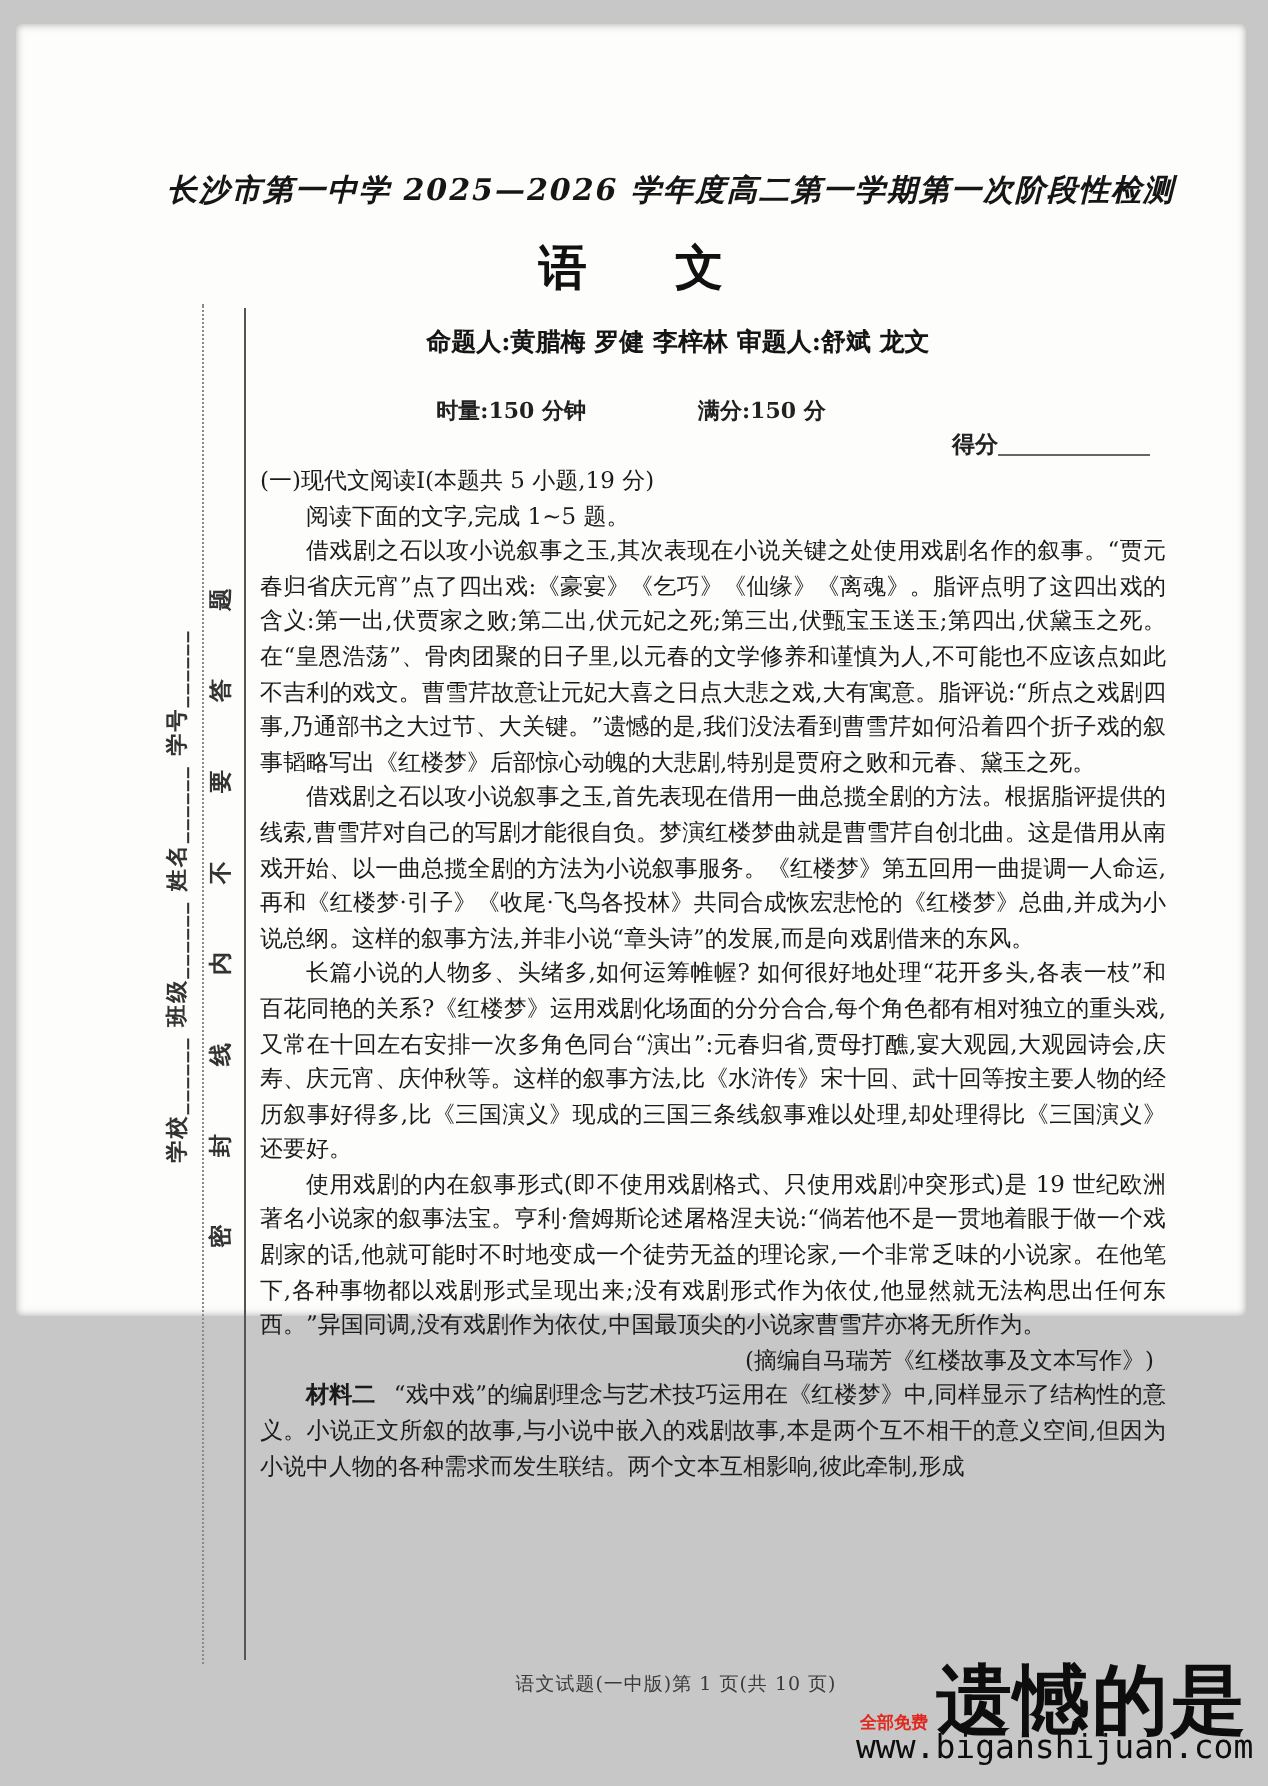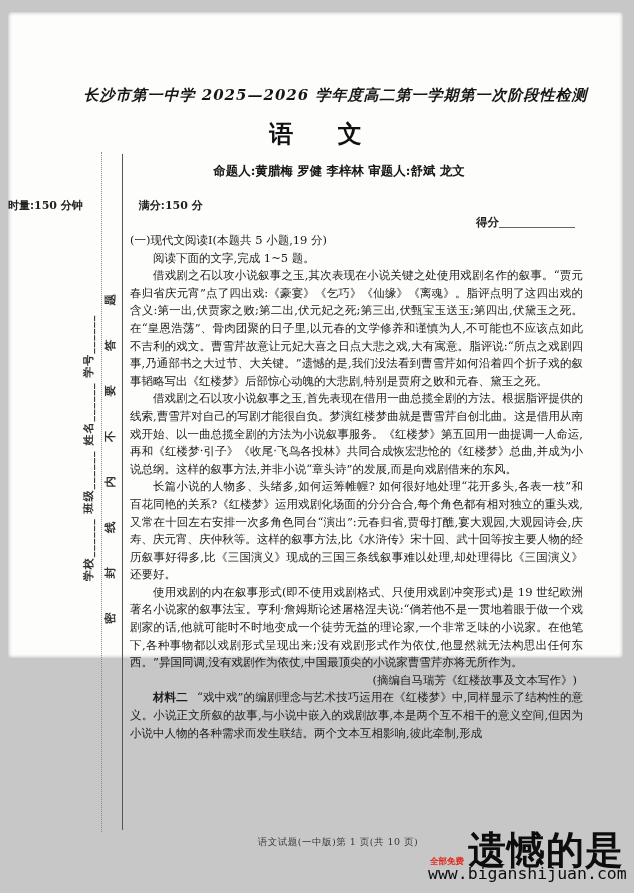--- a/index.html
+++ b/index.html
@@ -14,21 +14,21 @@
     background:#fdfdfc;box-shadow:0 0 4px rgba(0,0,0,.35) inset;
   }
   
   .exam-title{position:absolute;top:74px;left:60px;right:20px;text-align:center;
     font-size:15px;font-weight:bold;letter-spacing:1px;color:#161616;
     font-family:"DejaVu Serif","Liberation Serif",serif;font-style:italic;}
   .subject-title{position:absolute;top:106px;left:0;right:0;text-align:center;
     font-size:24px;font-weight:bold;letter-spacing:18px;text-indent:18px;color:#111;font-style:normal;}
   .examiners{position:absolute;top:151px;left:0;right:0;text-align:center;
     font-size:12.5px;font-weight:bold;color:#151515;padding-left:47px;}
-  .meta-line{position:absolute;top:186px;left:0;right:0;text-align:left;
+  .meta-line{position:absolute;top:186px;left:0;right:0;text-align:center;
     font-size:11px;font-weight:bold;color:#222;}
   .meta-line .gap{display:inline-block;width:56px;}
   .score-line{position:absolute;top:203px;left:468px;font-size:11.5px;font-weight:bold;color:#222;}
   .score-underline{display:inline-block;width:76px;border-bottom:1.3px solid #666;height:11px;vertical-align:-2px;}
   
   .dotted-seal-line{position:absolute;left:93px;top:140px;height:680px;width:0;
     border-left:1.5px dotted #8a8a8a;}
   .solid-margin-line{position:absolute;left:114px;top:142px;height:676px;width:0;
     border-left:1.2px solid #555;}
   .student-fields{position:absolute;left:-189px;top:428px;width:540px;height:16px;

